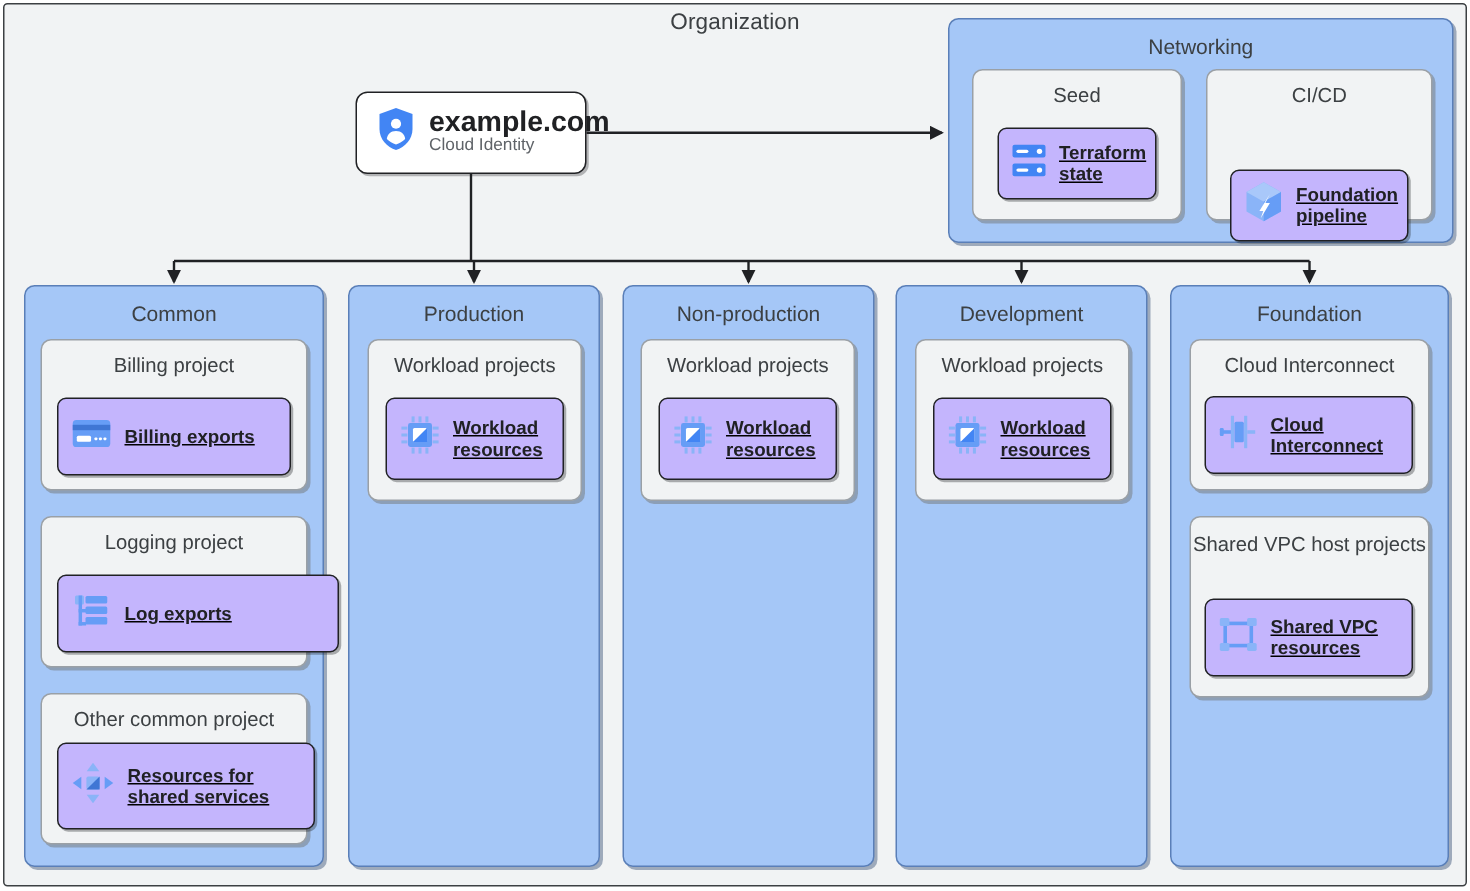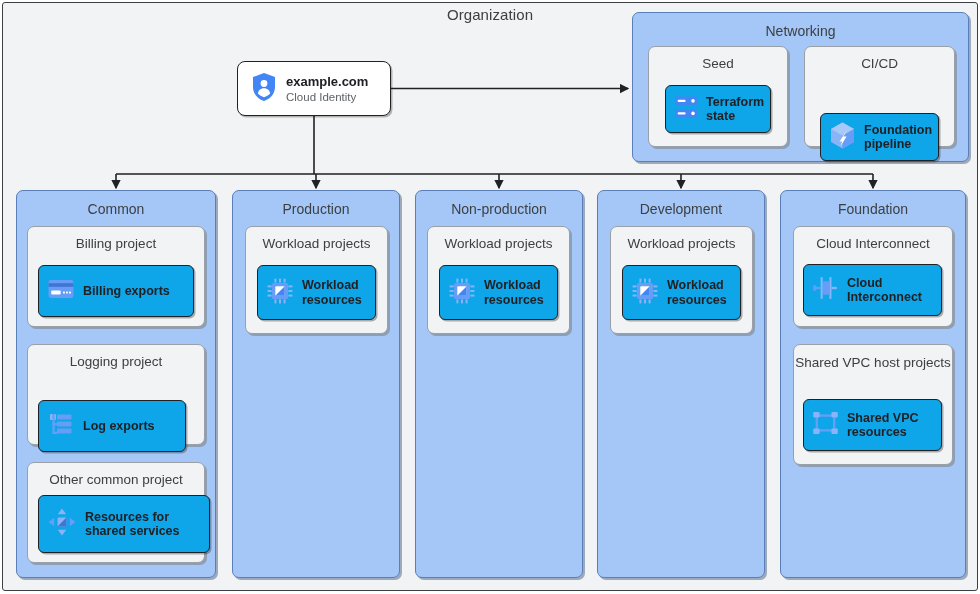--- a/index.html
+++ b/index.html
@@ -36,37 +36,37 @@
     border-radius:7px; box-shadow:2px 2px 0 0 rgba(120,125,132,.55);
   }
   .proj-title{
     position:absolute; left:0; top:8px; width:100%; text-align:center;
     font-size:13.5px; color:#3c4043; line-height:17px;
   }
   .proj-title.two-line{ top:3px; }
 
   
   .res{
-    position:absolute; background:#0ea5e9; border:1.4px solid #202124;
+    position:absolute; background:#c4b5fd; border:1.4px solid #202124;
     border-radius:6px; display:flex; align-items:center; gap:8px;
-    padding:0 8px; box-shadow:1.5px 1.5px 0 0 rgba(32,33,36,.35);
+    padding:0 8px; box-shadow:1.5px 1.5px 0 0 rgba(32,33,36,.35);text-decoration:underline;
   }
   .res-label{
     font-size:12.5px; font-weight:bold; color:#202124; line-height:14.5px;
   }
   .res-icon{ flex:0 0 auto; display:block; }
 
   
   .identity{
     position:absolute; left:237px; top:61px; width:154px; height:55px;
     background:#ffffff; border:1.5px solid #202124; border-radius:8px;
     display:flex; align-items:center; gap:9px; padding-left:13px;
     box-shadow:1.5px 1.5px 0 0 rgba(32,33,36,.3);
   }
-  .identity-name{ font-size:13px; font-weight:bold; color:#202124; line-height:16px;}
+  .identity-name{ font-size:19px; font-weight:bold; color:#202124; line-height:16px;}
   .identity-sub{ font-size:11.5px; color:#5f6368; line-height:14px; }
 
   
   .wires{ position:absolute; left:0; top:0; width:980px; height:594px; }
 </style>
 </head>
 <body>
 
 <div class="org-frame"></div>
 <div class="org-title">Organization</div>
@@ -158,21 +158,21 @@
       <rect x="19" y="14.6" width="1.9" height="1.9" rx=".6" fill="#ffffff"></rect>
       <rect x="22" y="14.6" width="1.9" height="1.9" rx=".6" fill="#ffffff"></rect>
     </svg>
   </span>
   <span class="res-label">Billing exports</span>
 </div>
 
 <div class="proj" style="left:27px; top:344px; width:178px; height:101px;">
   <div class="proj-title">Logging project</div>
 </div>
-<div class="res" style="left:38px; top:400px; width:148px; height:52px;">
+<div class="res" style="left:38px; top:383px; width:188px; height:52px;">
   <span class="res-icon">
     <svg width="28" height="26" viewBox="0 0 28 26">
       <rect x="3" y="3" width="6" height="6" rx="1" fill="#8ab4f8"></rect>
       <rect x="5.4" y="3" width="2.3" height="20" fill="#669df6"></rect>
       <rect x="5.4" y="20.7" width="5" height="2.3" fill="#669df6"></rect>
       <rect x="5.4" y="12" width="5" height="2.3" fill="#669df6"></rect>
       <rect x="10" y="3.4" width="14.5" height="5" rx="1" fill="#669df6"></rect>
       <rect x="10" y="10.4" width="14.5" height="5" rx="1" fill="#669df6"></rect>
       <rect x="10" y="17.4" width="14.5" height="5" rx="1" fill="#669df6"></rect>
     </svg>

